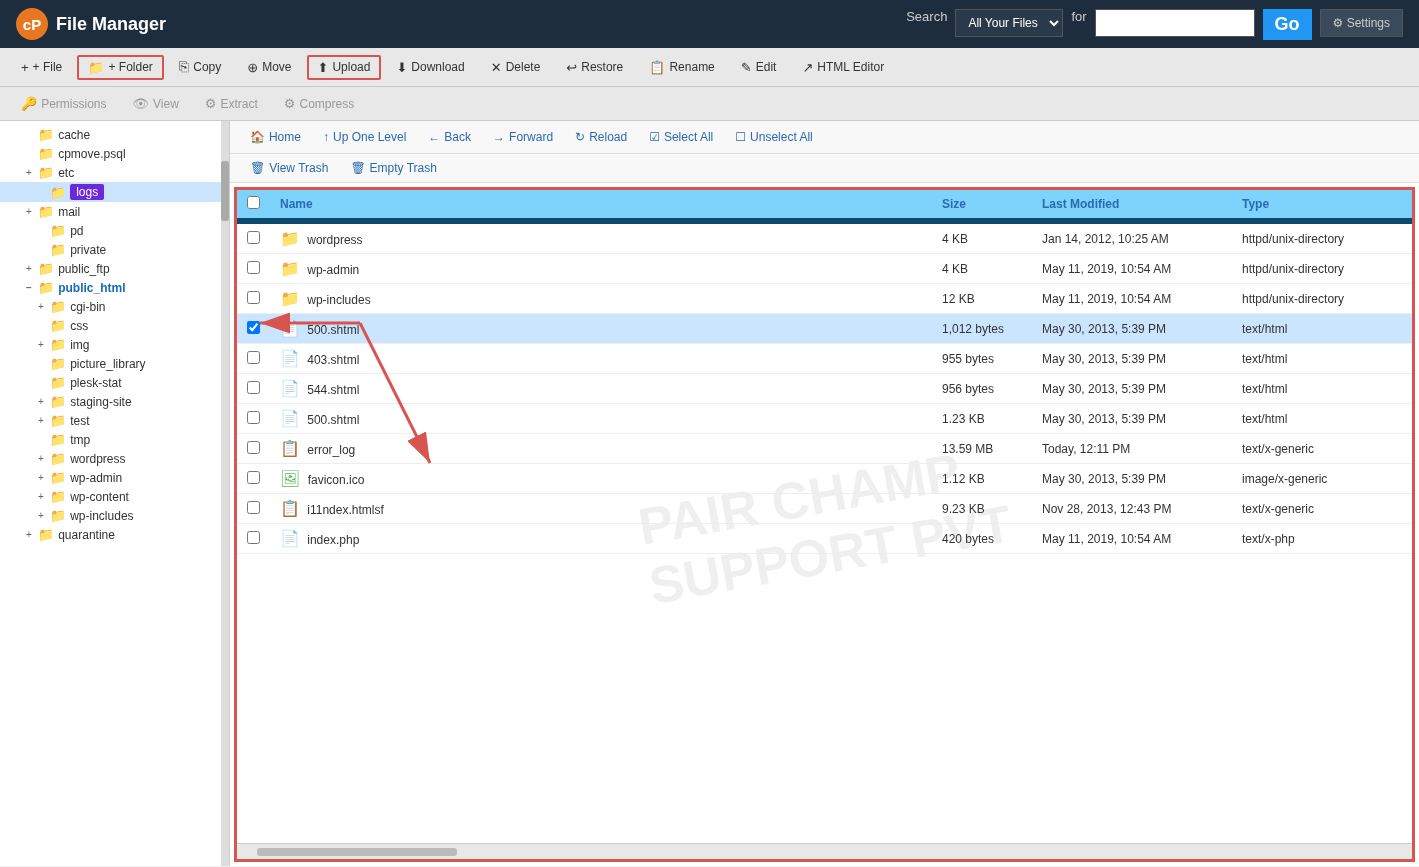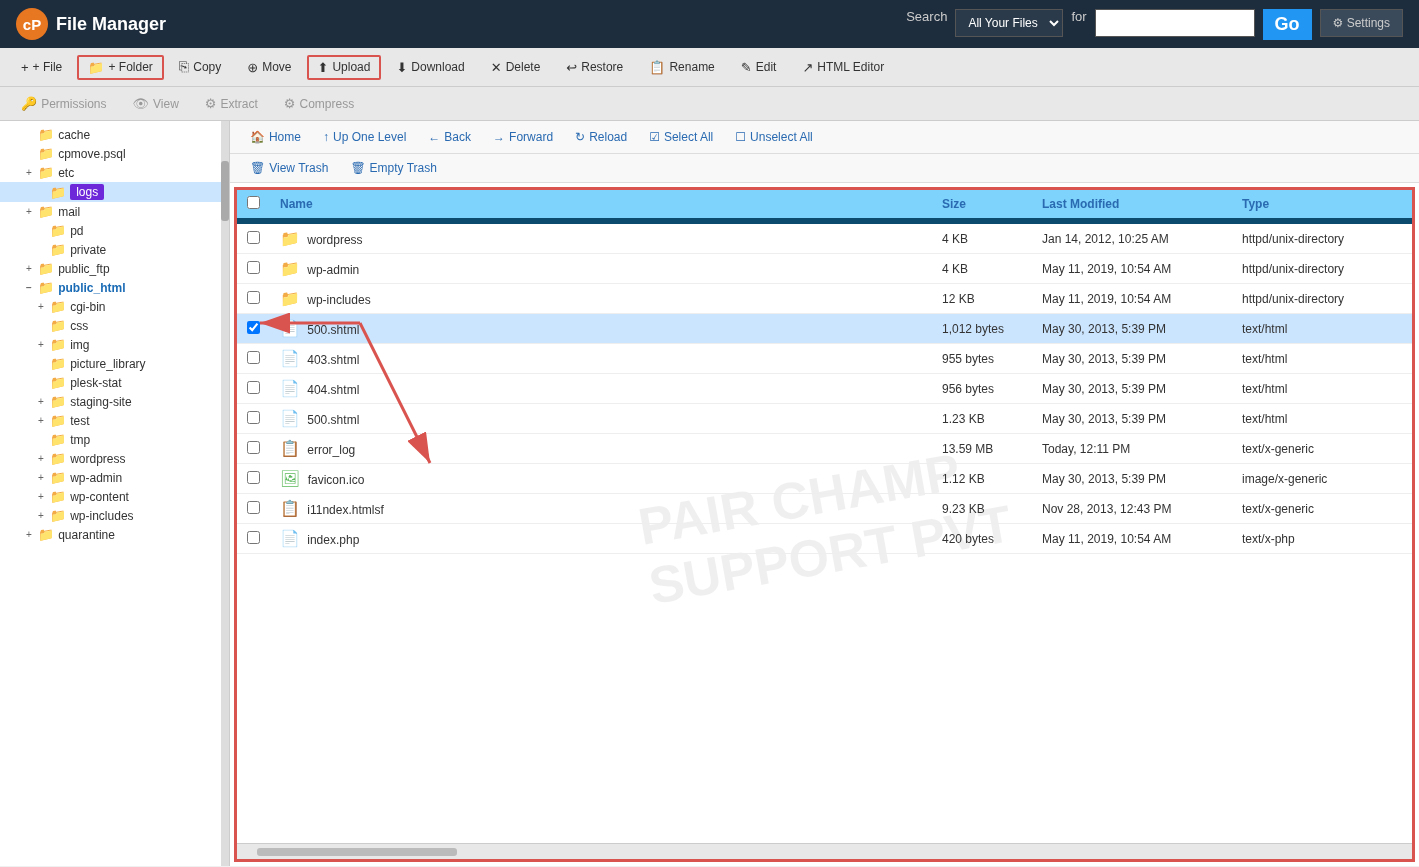--- a/index.html
+++ b/index.html
@@ -554,21 +554,21 @@
       <span>403.shtml</span>
     </td>
     <td>955 bytes</td>
     <td>May 30, 2013, 5:39 PM</td>
     <td>text/html</td>
   </tr>
                 <tr>
     <td><input type="checkbox" style=""></td>
     <td>
       <span class="file-icon html-file-icon">📄</span>
-      <span>404.shtml</span>
+      <span>544.shtml</span>
     </td>
     <td>956 bytes</td>
     <td>May 30, 2013, 5:39 PM</td>
     <td>text/html</td>
   </tr>
                 <tr>
     <td><input type="checkbox" style=""></td>
     <td>
       <span class="file-icon html-file-icon">📄</span>
       <span>500.shtml</span>

